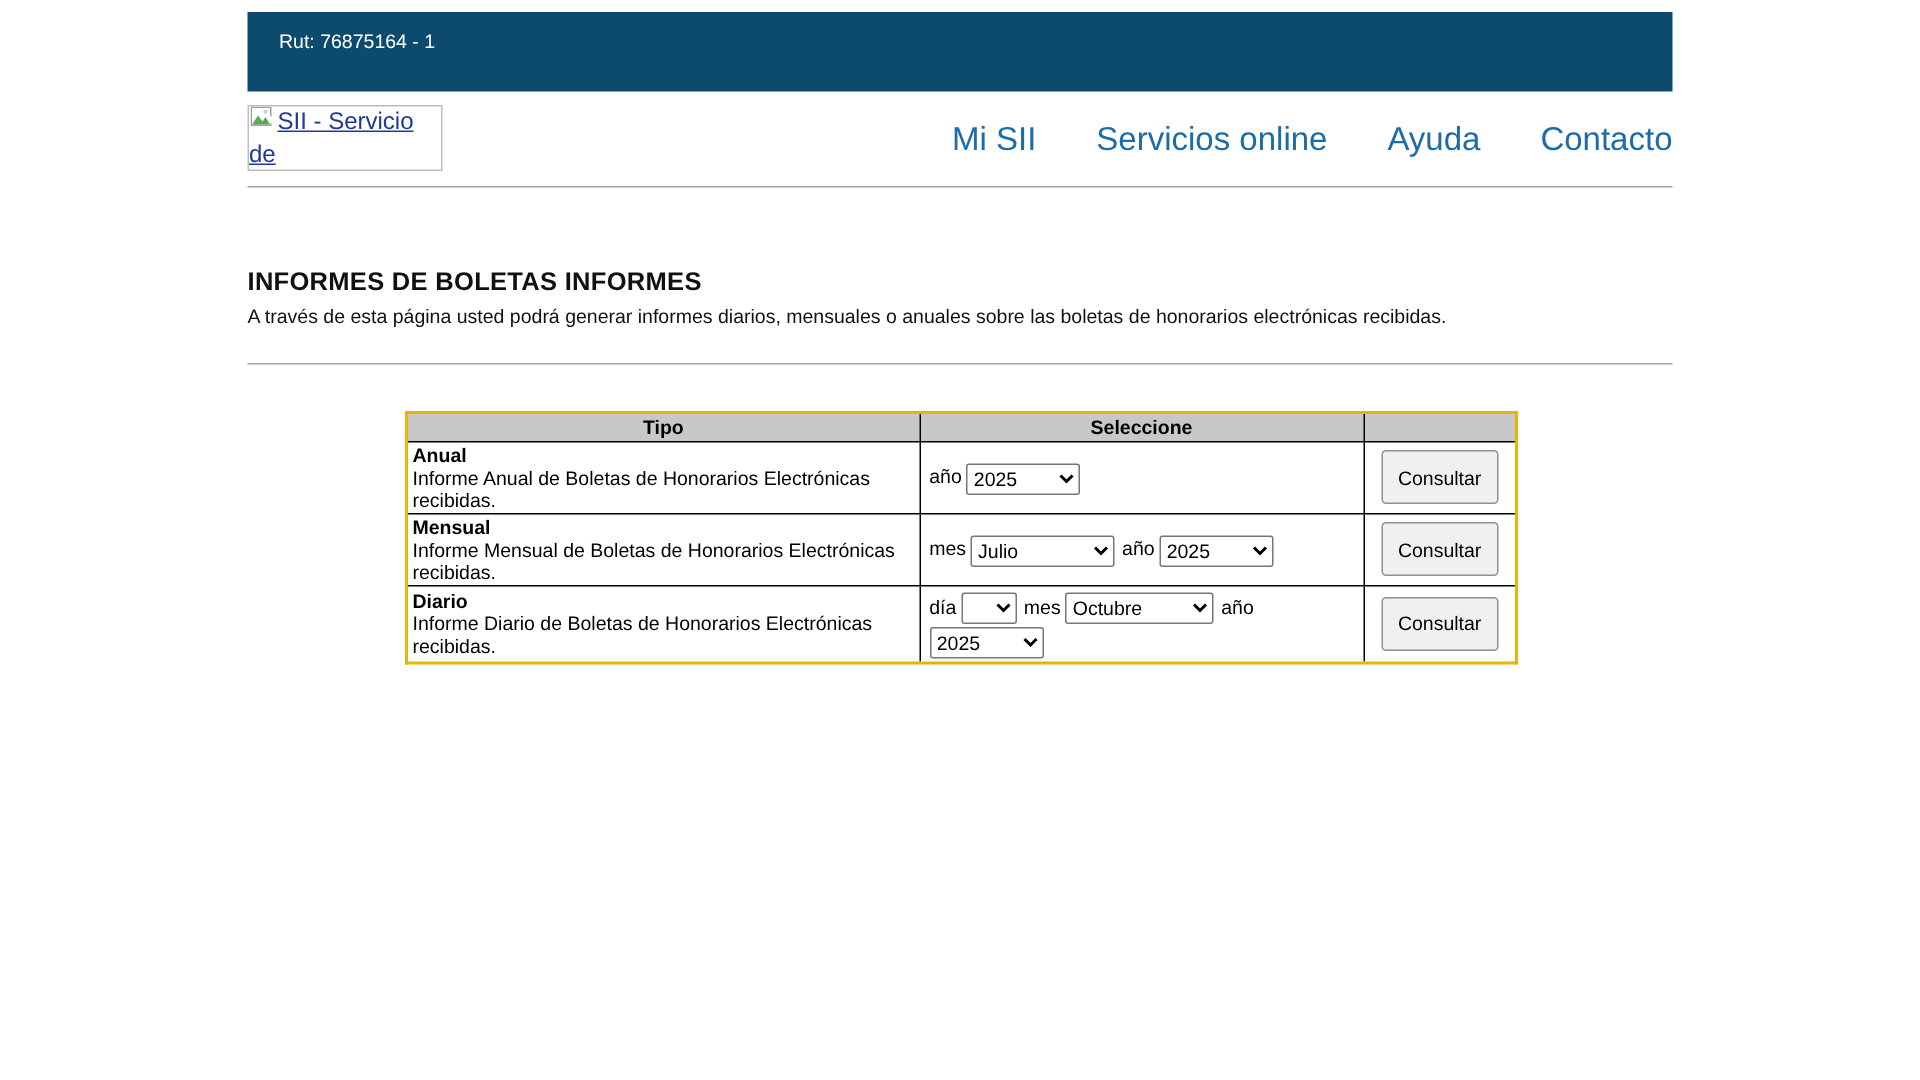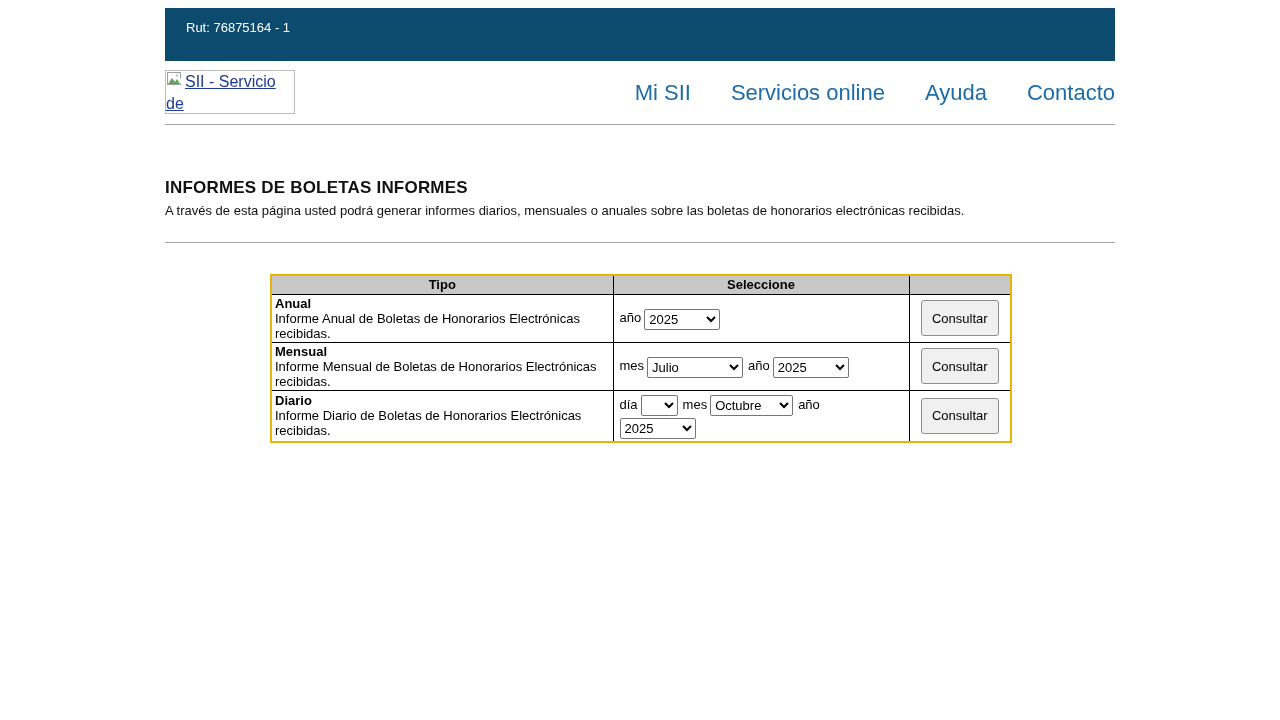--- a/index.html
+++ b/index.html
@@ -150,21 +150,21 @@
     height: 21px;
     border: 1px solid #767676;
     border-radius: 2px;
     background: #ffffff;
     color: #000000;
     margin-right: 5px;
     vertical-align: middle;
   }
   select.w-year { width: 76px; }
   select.w-month { width: 96px; }
-  select.w-month2 { width: 83px; }
+  select.w-month2 { width: 99px; }
   select.w-day { width: 37px; padding-left: 28px; }
 
   button.consultar {
     font-family: "Liberation Sans", sans-serif;
     font-size: 13px;
     color: #000000;
     height: 36px;
     padding: 0 10px;
     background: #f0f0f0;
     border: 1px solid #8f8f8f;

